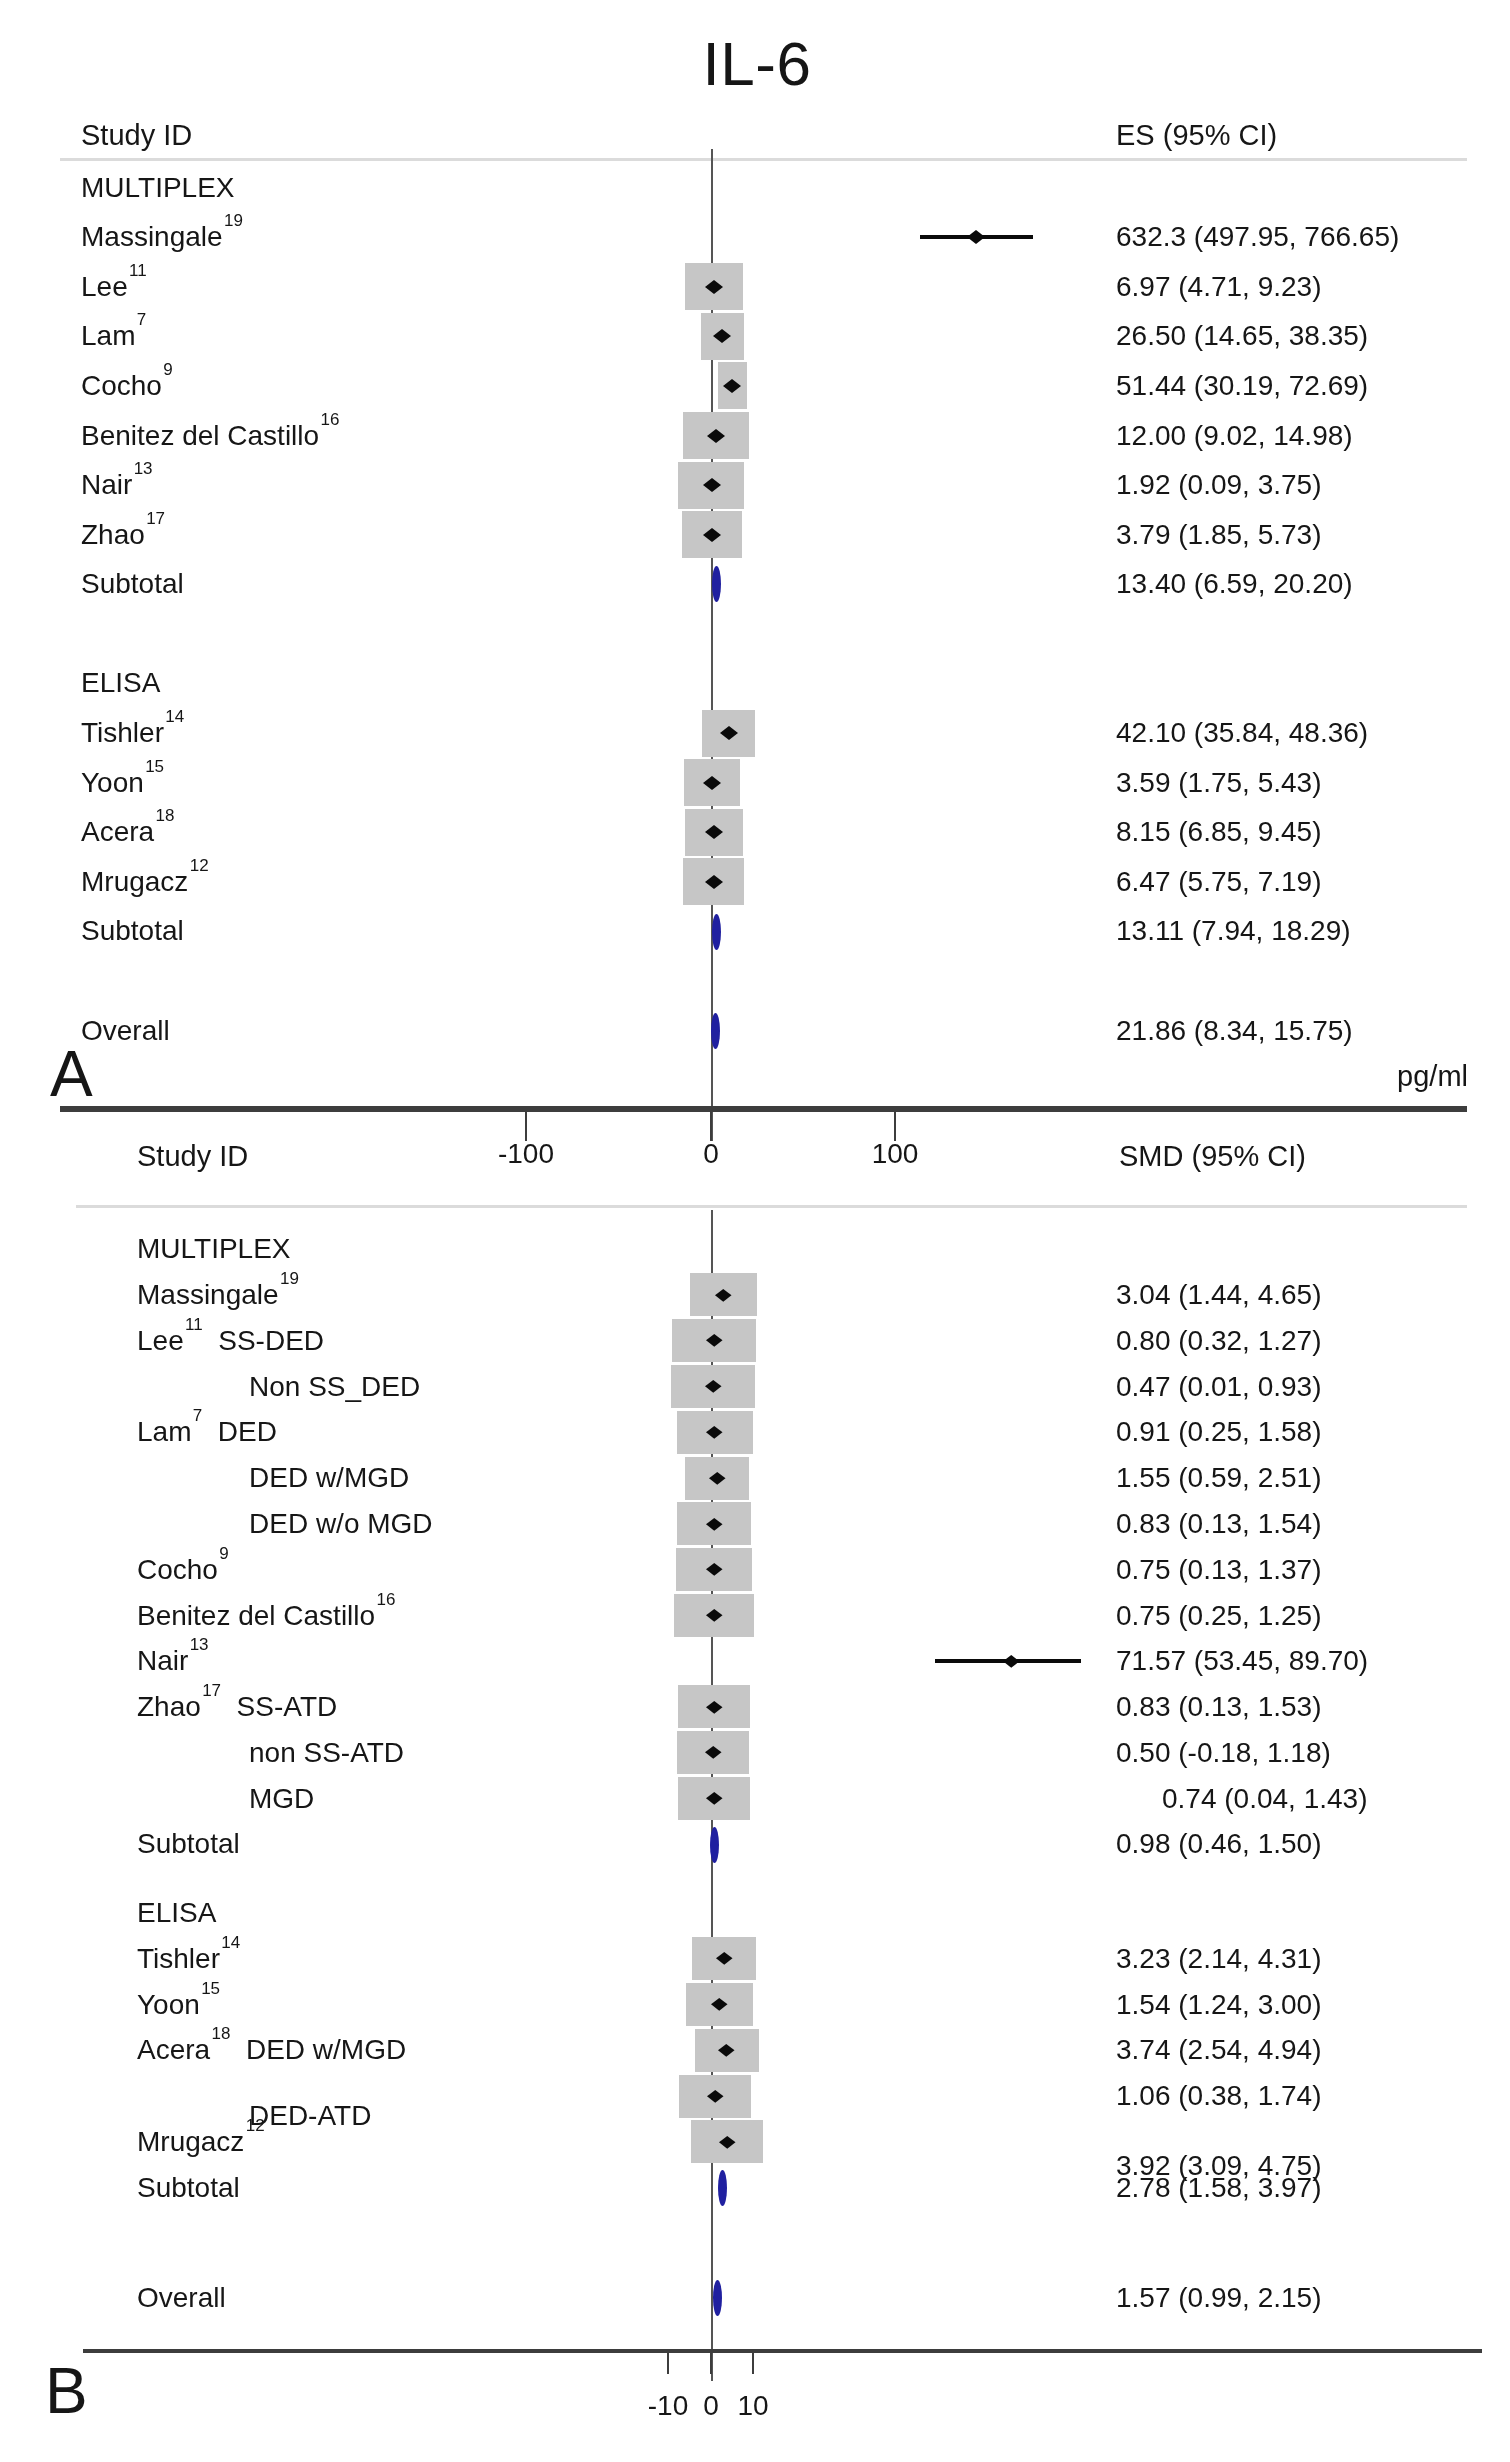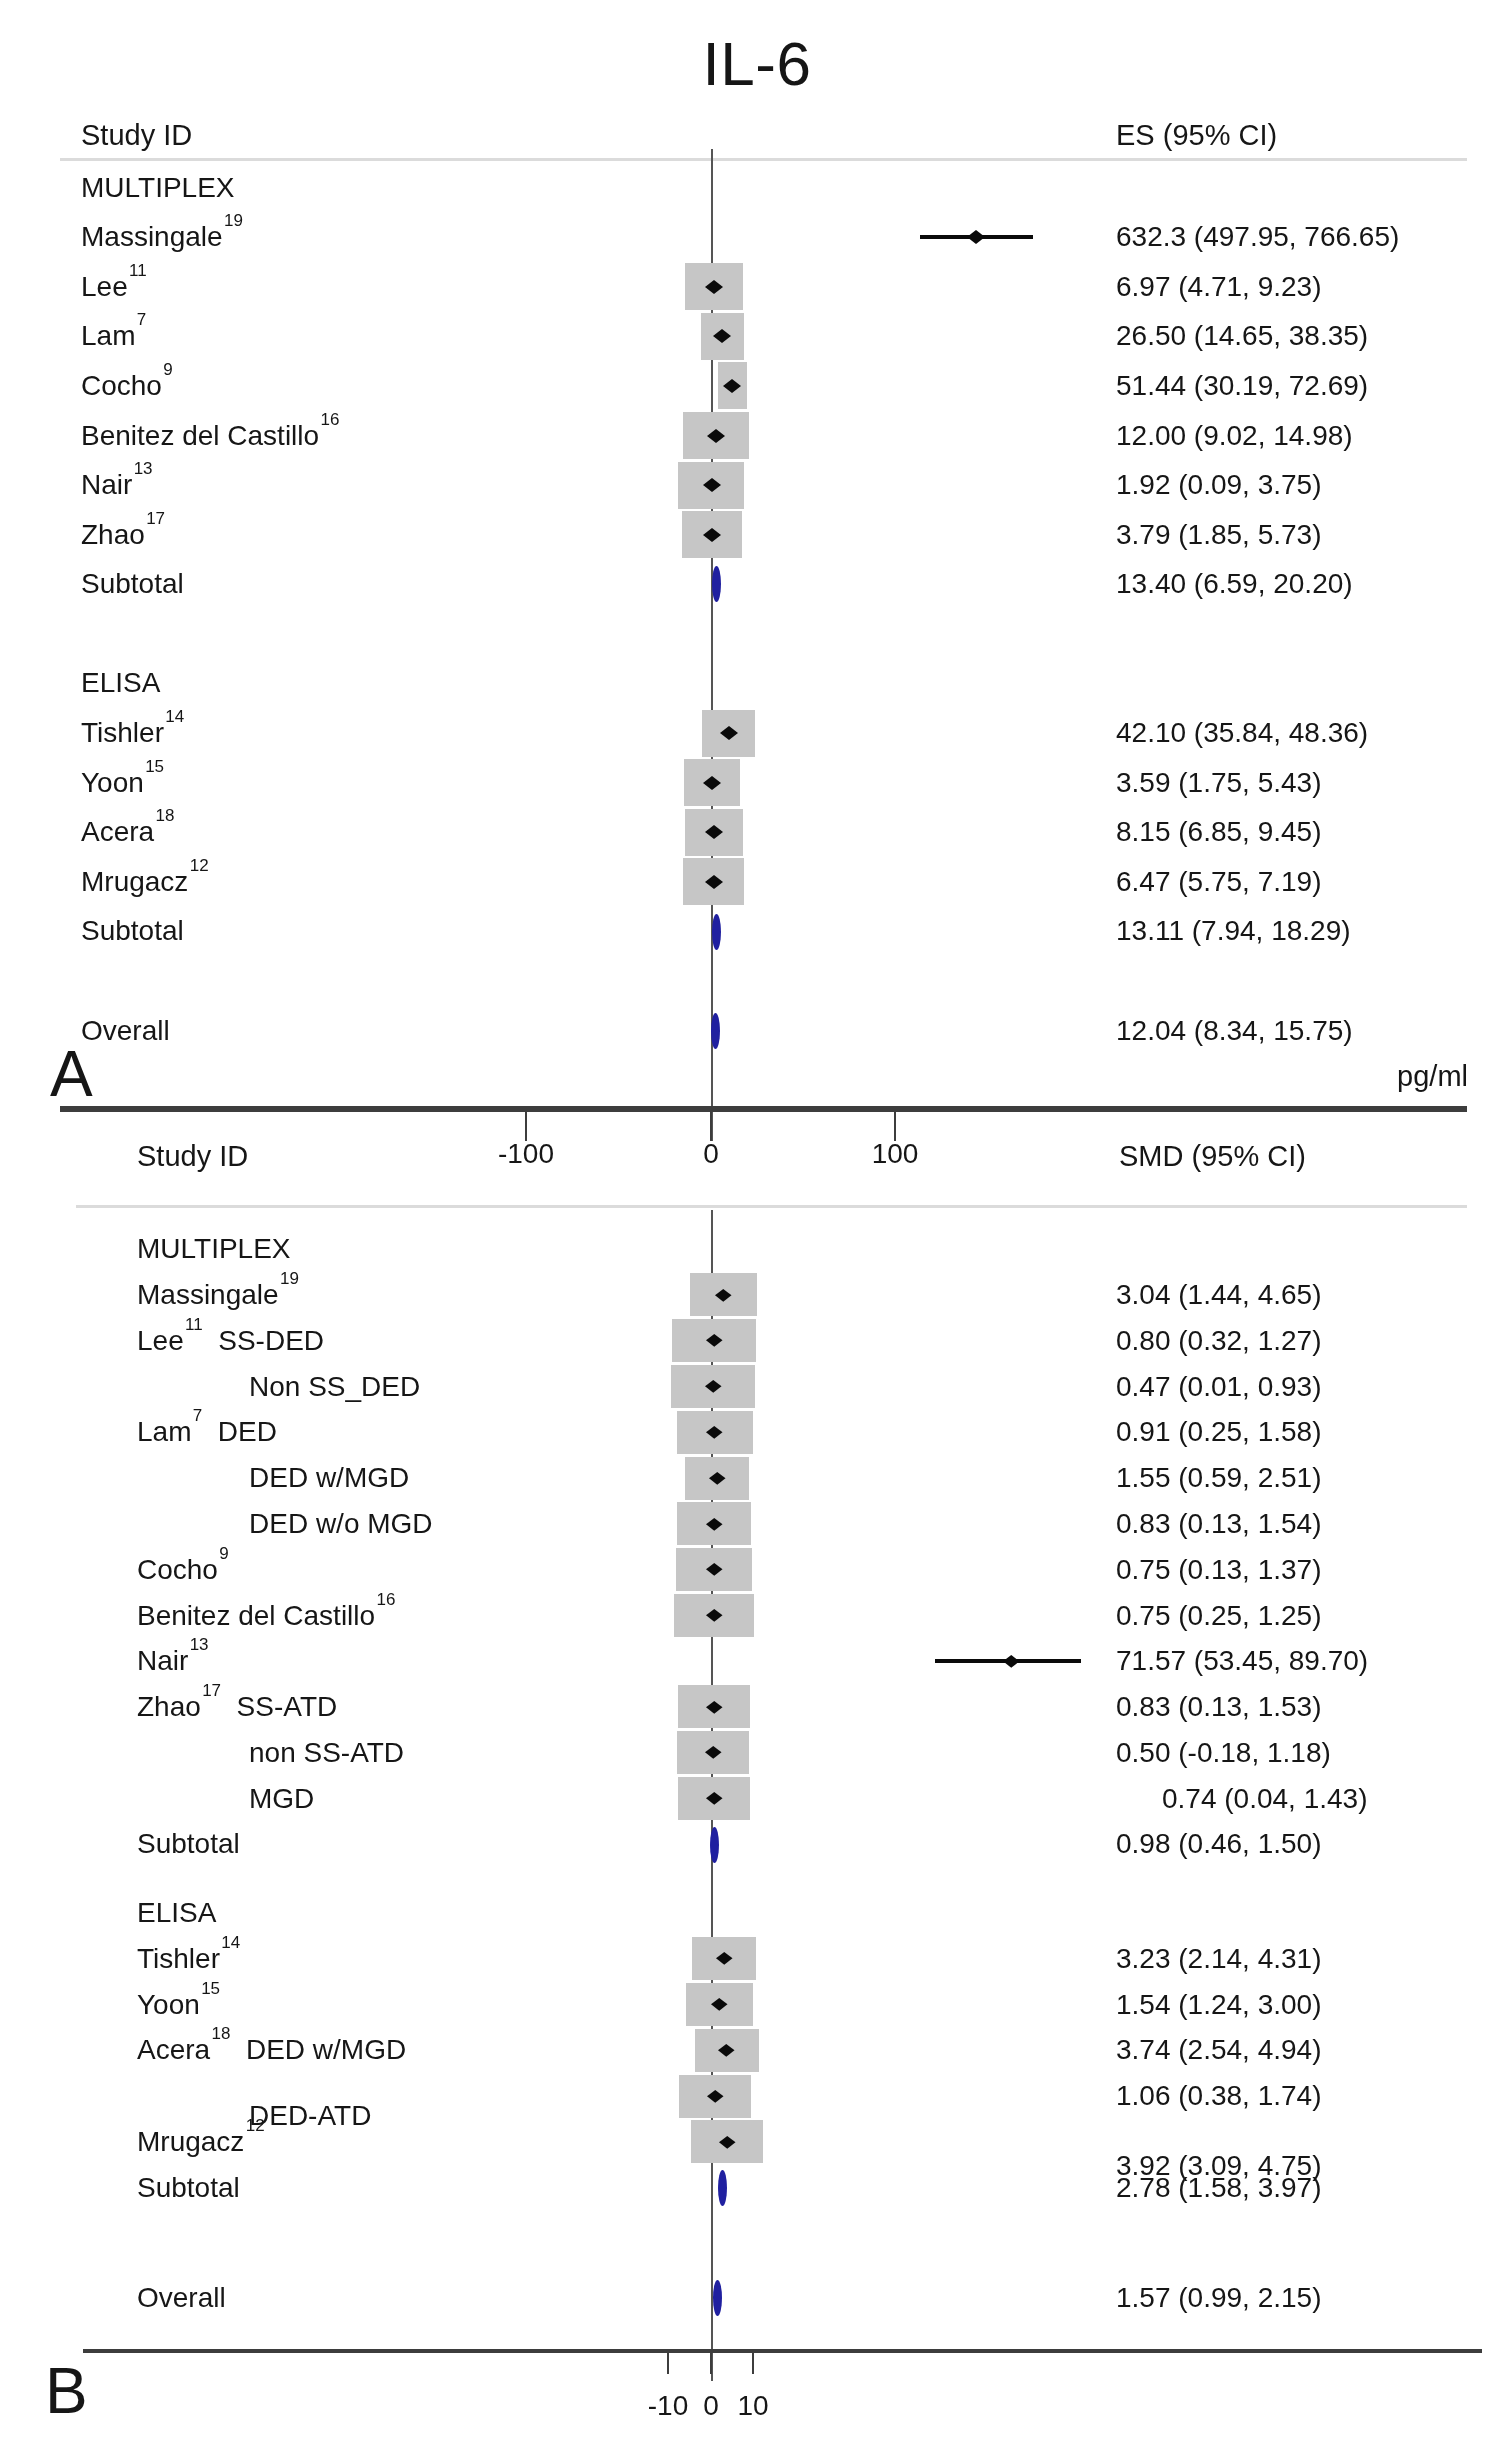--- a/index.html
+++ b/index.html
@@ -85,21 +85,21 @@
       <div class="abs txt rowvalue vcenter" style="left: 1116px; top: 832px;">8.15 (6.85, 9.45)</div>
       <div class="abs txt rowlabel vcenter" style="left: 81px; top: 882px;">Mrugacz<sup>12</sup></div>
       <div class="abs wbox" style="left: 683px; top: 858px; width: 61px; height: 47px; background: rgb(198, 198, 198);"></div>
       <div class="abs diamond" style="left: 705px; top: 875px; width: 18px; height: 14px; background: rgb(10, 10, 10);"></div>
       <div class="abs txt rowvalue vcenter" style="left: 1116px; top: 882px;">6.47 (5.75, 7.19)</div>
       <div class="abs txt rowlabel vcenter" style="left: 81px; top: 931px;">Subtotal</div>
       <div class="abs pooled" style="left: 712px; top: 914px; background: rgb(32, 32, 160);"></div>
       <div class="abs txt rowvalue vcenter" style="left: 1116px; top: 931px;">13.11 (7.94, 18.29)</div>
       <div class="abs txt rowlabel vcenter" style="left: 81px; top: 1031px;">Overall</div>
       <div class="abs pooled" style="left: 711px; top: 1013px; background: rgb(32, 32, 160);"></div>
-      <div class="abs txt rowvalue vcenter" style="left: 1116px; top: 1031px;">12.04 (8.34, 15.75)</div>
+      <div class="abs txt rowvalue vcenter" style="left: 1116px; top: 1031px;">21.86 (8.34, 15.75)</div>
     </div>
 
   <div class="abs txt unit vcenter" style="right:43px;top:1076px;">pg/ml</div>
   <div class="abs txt panel-letter vcenter" style="left:50px;top:1074px;">A</div>
 
   <div class="abs divider" style="left:60px;top:1106px;width:1407px;"></div>
 
   <div class="abs" style="left:0;top:0;width:100%;height:100%;" id="ticks-a">
       <div class="abs tickstub" style="left: 525px; top: 1112px; height: 29px;"></div>
       <div class="abs txt center" style="left: 526px; top: 1154px;">-100</div>

